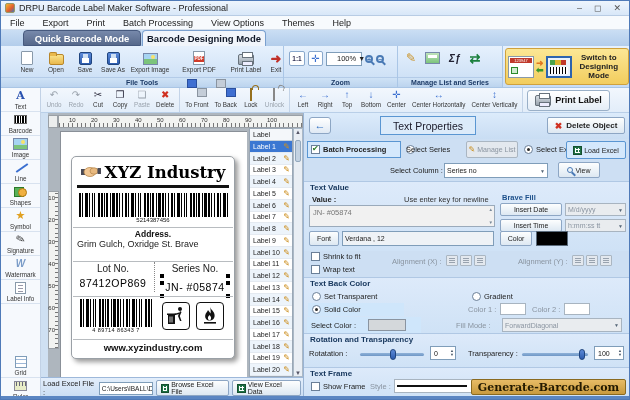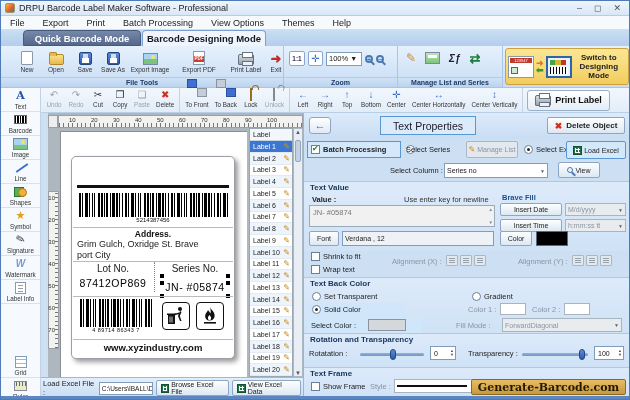--- a/index.html
+++ b/index.html
@@ -43,21 +43,21 @@
   .ic-pdf{width:12px;height:14px;background:#fff;border:1px solid #8899aa}
   .ic-pdf:before{content:"PDF";position:absolute;left:0;right:0;top:4px;background:#d03a2a;color:#fff;font-size:4.5px;font-weight:bold;text-align:center;line-height:6px;height:6px}
   .ic-printer{width:16px;height:11px;background:linear-gradient(#d8dee4,#97a2ad);border:1px solid #68727c;border-radius:2px 2px 1px 1px}
   .ic-printer:before{content:"";position:absolute;left:3px;top:-3px;width:9px;height:4px;background:#fff;border:1px solid #68727c}
   .ic-printer:after{content:"";position:absolute;left:3px;bottom:-2px;width:9px;height:3px;background:#eef;border:1px solid #68727c}
   .g{font-size:12px;line-height:12px}
   .g-exit{color:#c03028;font-weight:bold;font-size:13px}
   .btn11{width:16px;height:15px;border:1px solid #89a8cc;background:#fff;border-radius:2px;font-size:6.5px;font-weight:bold;color:#335;display:inline-flex;align-items:center;justify-content:center}
   .ic-fit{width:15px;height:15px;border:1px solid #89a8cc;background:#fff;border-radius:2px}
   .ic-fit:before{content:"✛";position:absolute;left:0;right:0;top:1px;color:#3a6fd0;font-size:10px;text-align:center;line-height:12px}
-  .zoomdd{width:36px;height:14px;background:#fff;border:1px solid #7f9db9;font-size:7.5px;color:#222;display:inline-flex;align-items:center;justify-content:space-between;padding:0 2px}
+  .zoomdd{width:36px;height:14px;background:#fff;border:1px solid #7f9db9;font-size:7.5px;color:#222;display:inline-flex;align-items:center;justify-content:space-between;padding:0 10px}
   .mag{width:8px;height:8px;border:2px solid #4a7ab5;border-radius:50%;position:relative;display:inline-block}
   .mag:after{content:"";position:absolute;right:-4px;bottom:-3px;width:5px;height:2px;background:#4a7ab5;transform:rotate(45deg)}
   .mag i{position:absolute;left:0px;top:-1px;font-size:7px;color:#4a7ab5;font-style:normal;font-weight:bold}
   .ic-pencil{color:#c98f1f;font-size:12px}
   .ic-sum{font-size:10px;font-style:italic;color:#223;font-weight:bold}
   .ic-swap{color:#1a7f3c;font-size:13px;font-weight:bold}
   .ic-listimg{width:15px;height:12px;border:1px solid #7788aa;background:linear-gradient(#bfe3bb,#7cc47c)}
   .ic-listimg:before{content:"";position:absolute;left:2px;top:2px;right:2px;height:3px;background:#fff}
 
   #switchbtn{position:absolute;left:504px;top:2px;width:124px;height:37px;background:linear-gradient(#fce795,#f2cd5e);border:1px solid #cfa13d;border-radius:3px;display:flex;align-items:center;padding:2px}
@@ -485,20 +485,29 @@
         <span class="num" style="top: 25px;">20</span>
         <span class="num" style="top: 47px;">30</span>
         <span class="num" style="top: 69px;">40</span>
         <span class="num" style="top: 91px;">50</span>
         <span class="num" style="top: 113px;">60</span>
         <span class="num" style="top: 135px;">70</span>
       </div>
     <div id="sheet"></div>
 
     <div id="labelcard">
+      <div id="cardhead">
+        <svg width="20" height="14" viewBox="0 0 20 14">
+          <rect x="0" y="4" width="4" height="6" fill="#4a4a55"></rect>
+          <ellipse cx="9" cy="7" rx="6" ry="4.5" fill="#f2c794" stroke="#b98a50" stroke-width="0.8"></ellipse>
+          <ellipse cx="13" cy="6" rx="4" ry="3.2" fill="#e8b97f" stroke="#b98a50" stroke-width="0.8"></ellipse>
+          <rect x="16.5" y="3" width="3.5" height="6" fill="#4a4a55"></rect>
+        </svg>
+        <span id="companyname">XYZ Industry</span>
+      </div>
       <div id="cardrule"></div>
       <div class="bars" id="bc1">
           <i style="left:0px;width:2px"></i>
           <i style="left:3px;width:1px"></i>
           <i style="left:6px;width:3px"></i>
           <i style="left:10px;width:1px"></i>
           <i style="left:13px;width:1px"></i>
           <i style="left:15px;width:1px"></i>
           <i style="left:19px;width:2px"></i>
           <i style="left:22px;width:2px"></i>
@@ -542,21 +551,20 @@
           <i style="left:138px;width:2px"></i>
           <i style="left:141px;width:1px"></i>
           <i style="left:144px;width:3px"></i>
           <i style="left:148px;width:1px"></i>
         </div>
       <div id="bc1digits">5214387456</div>
       <div class="carddiv" style="top:70px"></div>
       <div id="addrtitle">Address.</div>
       <div id="addrtext">
         <div>Grim Gulch, Oxridge St. Brave</div>
-        <div>port City</div>
       </div>
       <div class="carddiv" style="top:104px"></div>
       <div id="vdiv"></div>
       <div class="lotcol" style="left:1px">
         <div class="lotlabel">Lot No.</div>
         <div class="lotvalue">87412OP869</div>
       </div>
       <div class="lotcol" style="left:83px">
         <div class="lotlabel">Series No.</div>
         <div id="seriesval">

